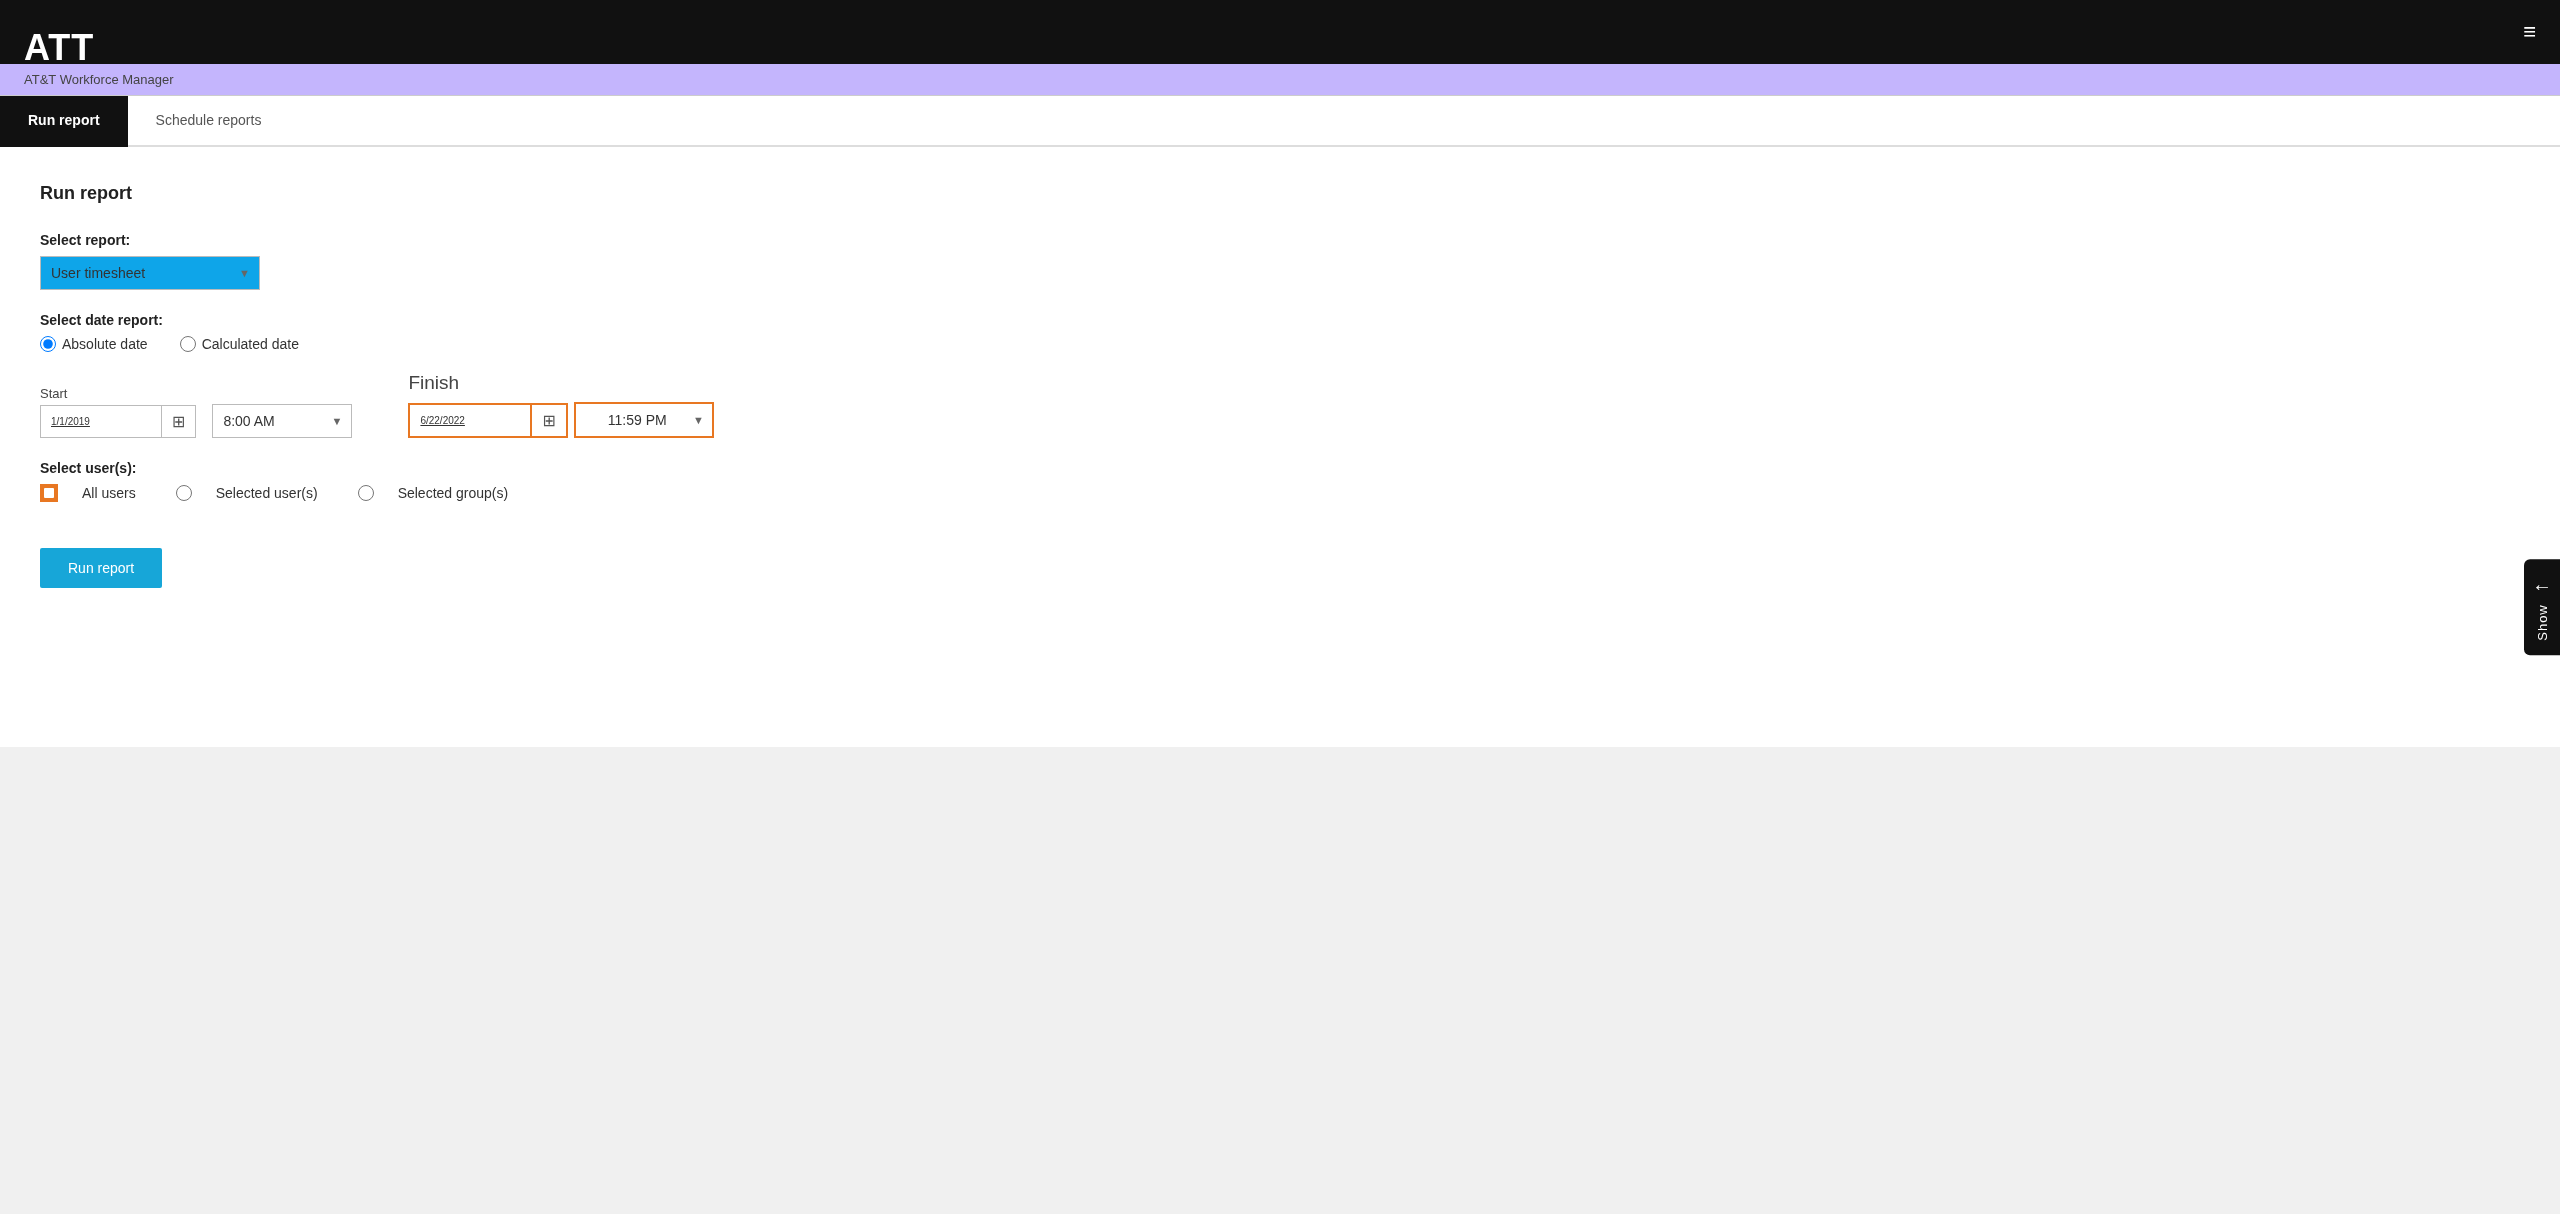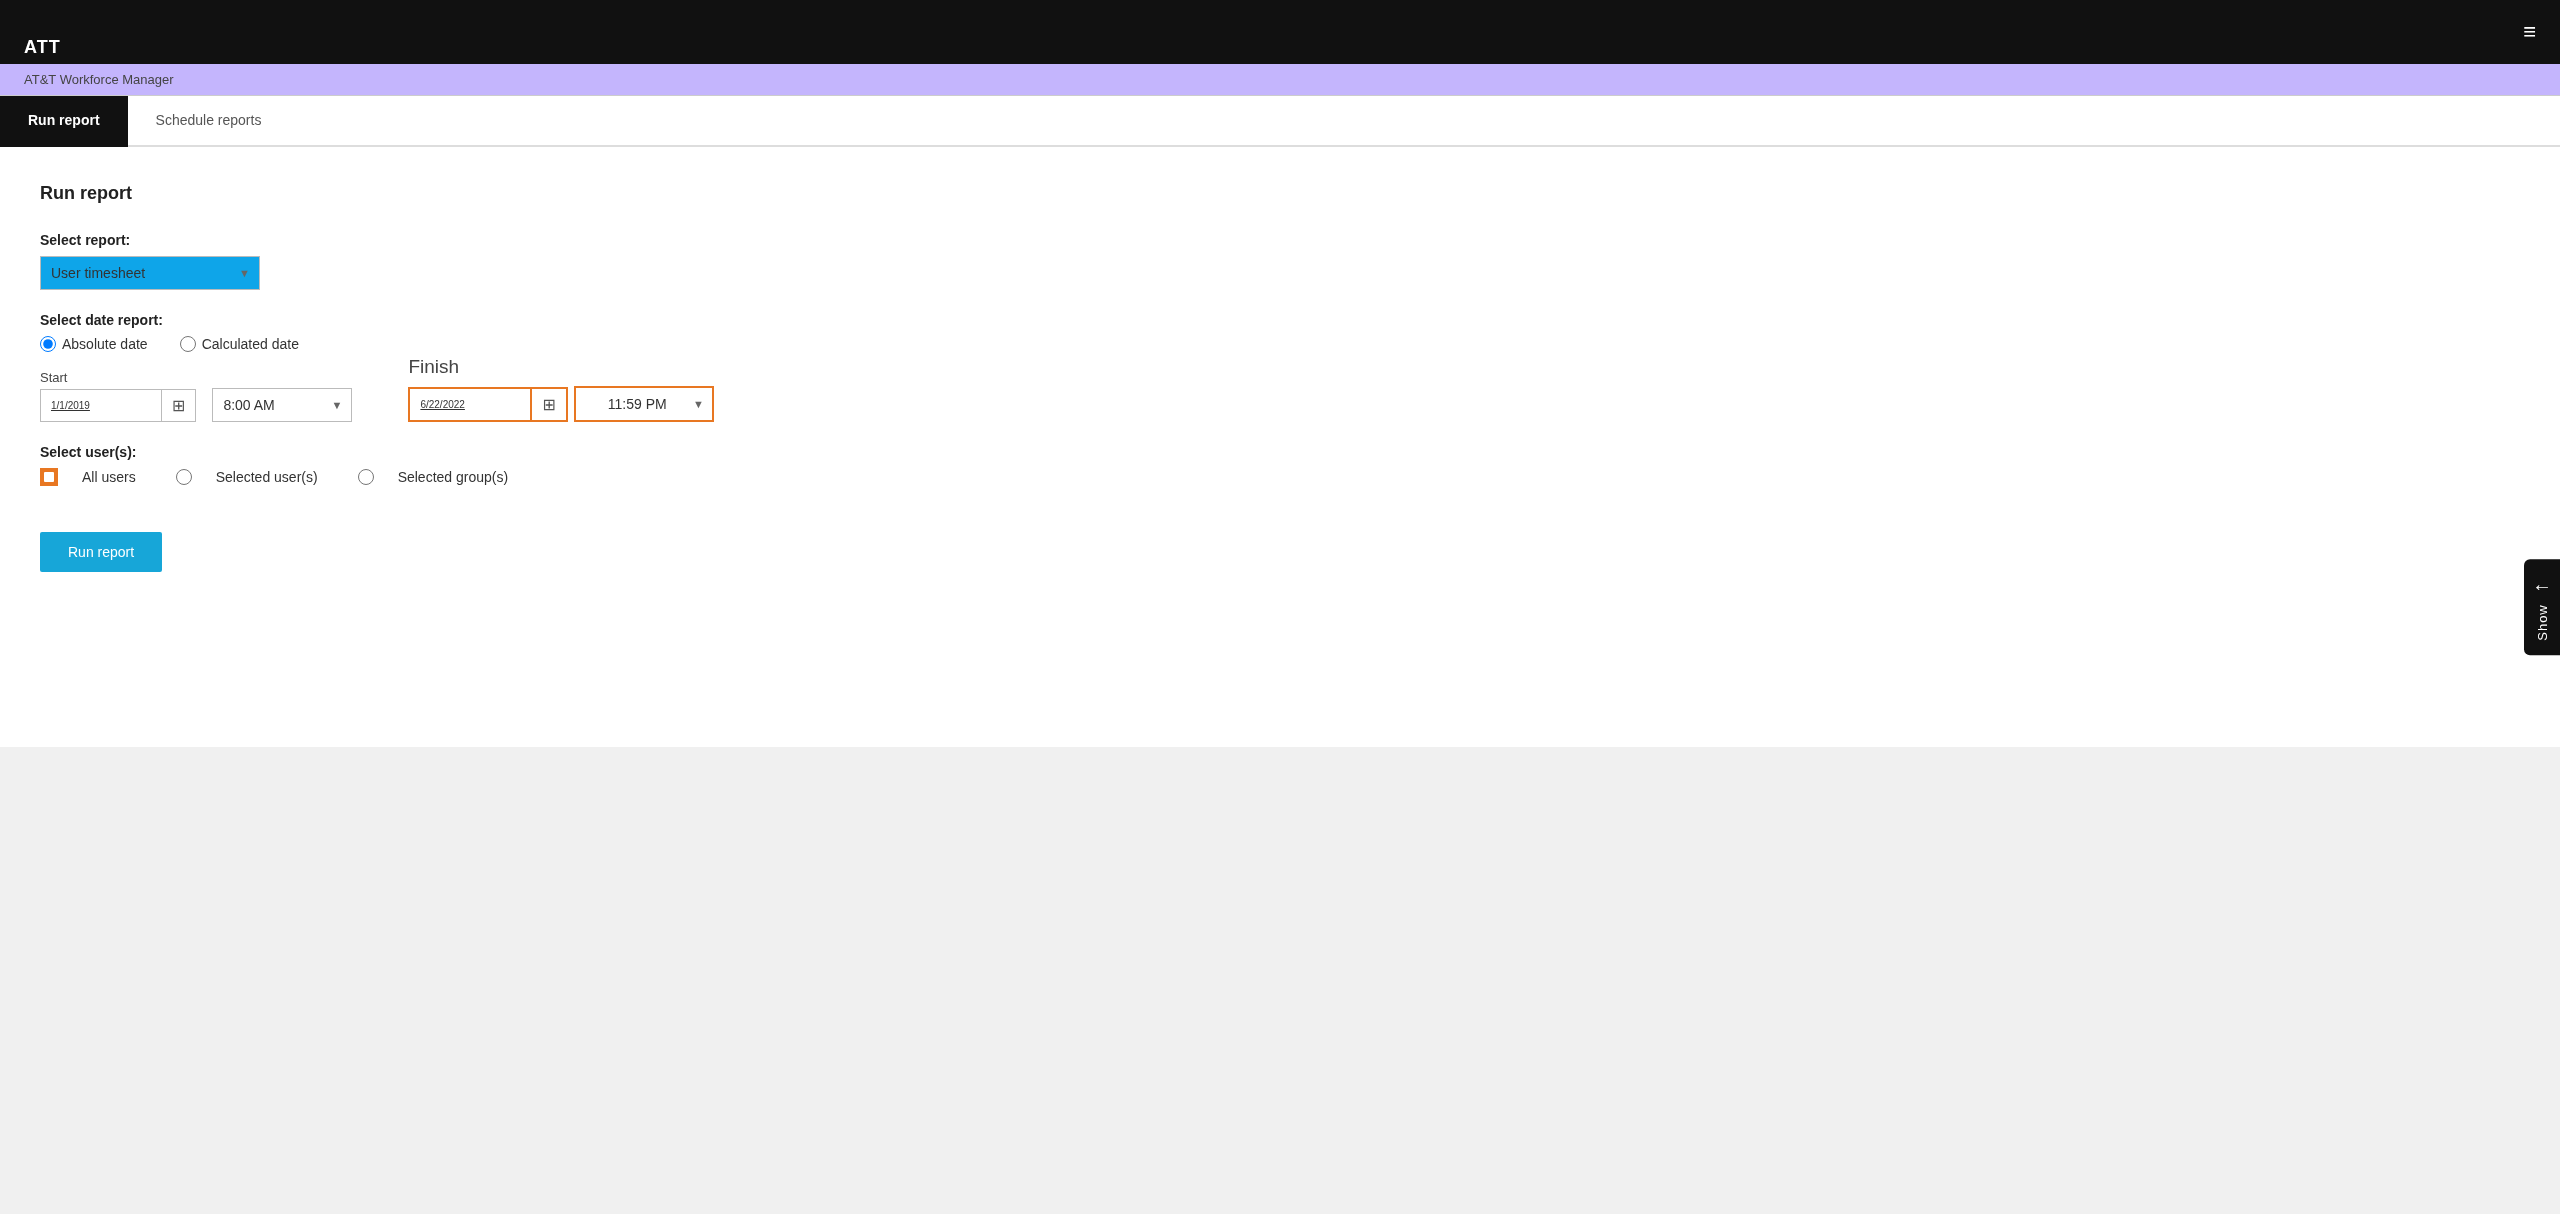--- a/index.html
+++ b/index.html
@@ -9,21 +9,21 @@
     .top-bar {
       background: #111;
       color: #fff;
       display: flex;
       align-items: center;
       justify-content: space-between;
       padding: 0 24px;
       height: 64px;
     }
     .top-bar-logo {
-      font-size: 18px;
+      font-size: 36px;
       font-weight: bold;
       letter-spacing: 1px;
       margin-top: 31px;
     }
     .top-bar-menu-icon {
       font-size: 22px;
       cursor: pointer;
     }
 
     
@@ -130,21 +130,21 @@
       width: 16px;
       height: 16px;
     }
 
     
     .date-range-row {
       display: flex;
       align-items: flex-end;
       gap: 16px;
       flex-wrap: wrap;
-      margin-top: 4px;
+      margin-top: 20px;
     }
     .date-field-group {
       display: flex;
       flex-direction: column;
       gap: 4px;
     }
     .date-field-label {
       font-size: 13px;
       color: #444;
     }

